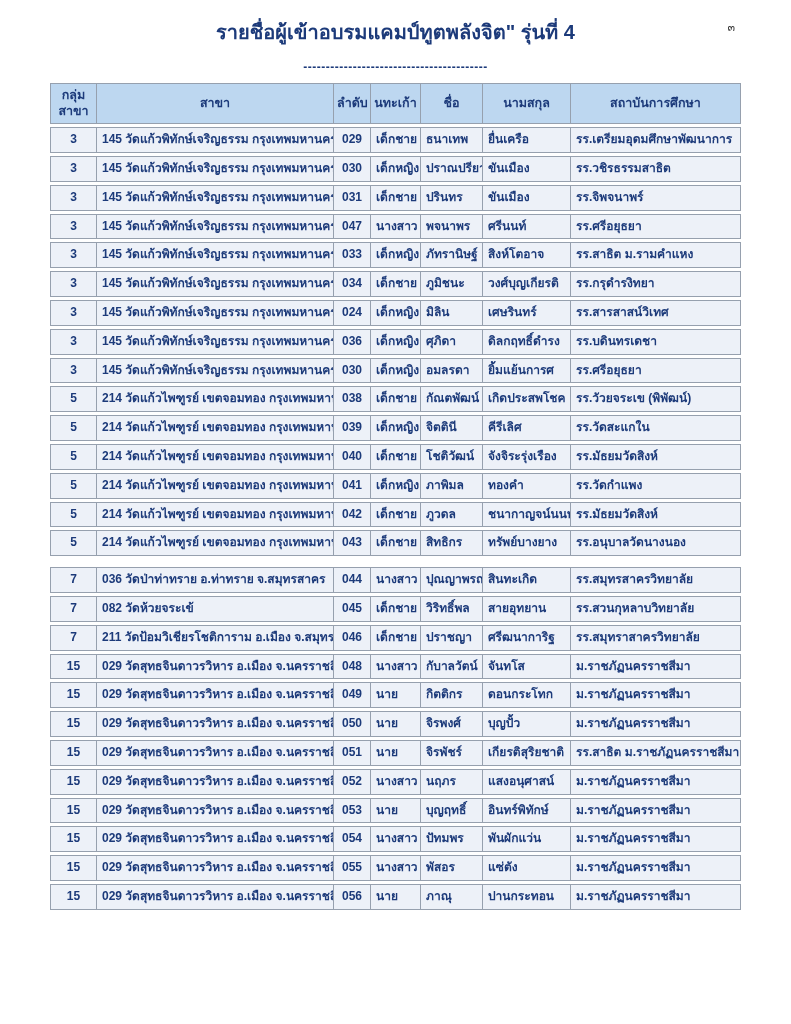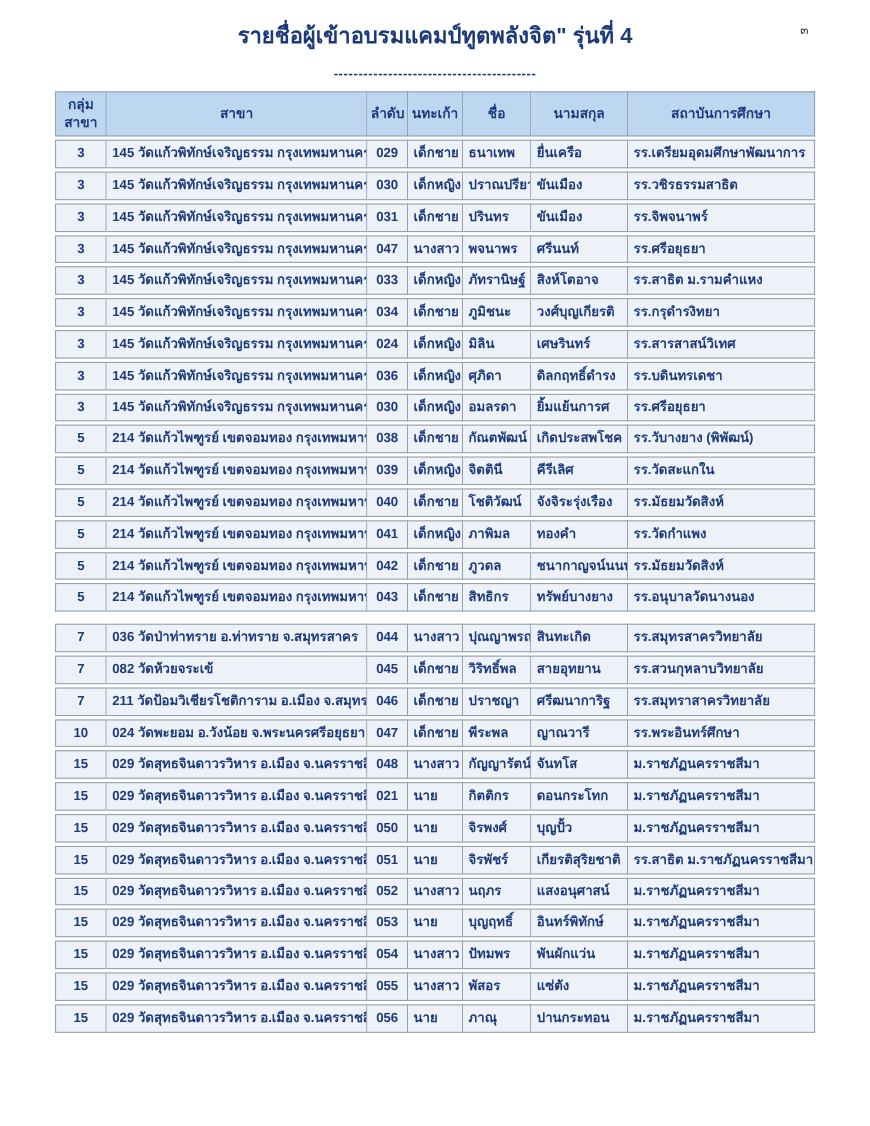--- a/index.html
+++ b/index.html
@@ -188,21 +188,21 @@
             <td class="c-left">ยิ้มแย้นการศ</td>
             <td class="c-left">รร.ศรีอยุธยา</td>
           </tr>
           <tr>
             <td class="c-center">5</td>
             <td class="c-left">214 วัดแก้วไพฑูรย์ เขตจอมทอง กรุงเทพมหานคร</td>
             <td class="c-center">038</td>
             <td class="c-left">เด็กชาย</td>
             <td class="c-left">กัณตพัฒน์</td>
             <td class="c-left">เกิดประสพโชค</td>
-            <td class="c-left">รร.วับางยาง (พิพัฒน์)</td>
+            <td class="c-left">รร.วัวยจระเข (พิพัฒน์)</td>
           </tr>
           <tr>
             <td class="c-center">5</td>
             <td class="c-left">214 วัดแก้วไพฑูรย์ เขตจอมทอง กรุงเทพมหานคร</td>
             <td class="c-center">039</td>
             <td class="c-left">เด็กหญิง</td>
             <td class="c-left">จิตตินี</td>
             <td class="c-left">คีรีเลิศ</td>
             <td class="c-left">รร.วัดสะแกใน</td>
           </tr>
@@ -277,41 +277,32 @@
           <tr>
             <td class="c-center">7</td>
             <td class="c-left">211 วัดป้อมวิเชียรโชติการาม อ.เมือง จ.สมุทรสาคร</td>
             <td class="c-center">046</td>
             <td class="c-left">เด็กชาย</td>
             <td class="c-left">ปราชญา</td>
             <td class="c-left">ศรีฒนาการิฐ</td>
             <td class="c-left">รร.สมุทราสาครวิทยาลัย</td>
           </tr>
           <tr>
-            <td class="c-center">10</td>
-            <td class="c-left">024 วัดพะยอม อ.วังน้อย จ.พระนครศรีอยุธยา</td>
-            <td class="c-center">047</td>
-            <td class="c-left">เด็กชาย</td>
-            <td class="c-left">พีระพล</td>
-            <td class="c-left">ญาณวารี</td>
-            <td class="c-left">รร.พระอินทร์ศึกษา</td>
-          </tr>
-          <tr>
             <td class="c-center">15</td>
             <td class="c-left">029 วัดสุทธจินดาวรวิหาร อ.เมือง จ.นครราชสีมา</td>
             <td class="c-center">048</td>
             <td class="c-left">นางสาว</td>
-            <td class="c-left">กัญญารัตน์</td>
+            <td class="c-left">กับาลวัตน์</td>
             <td class="c-left">จันทโส</td>
             <td class="c-left">ม.ราชภัฏนครราชสีมา</td>
           </tr>
           <tr>
             <td class="c-center">15</td>
             <td class="c-left">029 วัดสุทธจินดาวรวิหาร อ.เมือง จ.นครราชสีมา</td>
-            <td class="c-center">021</td>
+            <td class="c-center">049</td>
             <td class="c-left">นาย</td>
             <td class="c-left">กิตติกร</td>
             <td class="c-left">ดอนกระโทก</td>
             <td class="c-left">ม.ราชภัฏนครราชสีมา</td>
           </tr>
           <tr>
             <td class="c-center">15</td>
             <td class="c-left">029 วัดสุทธจินดาวรวิหาร อ.เมือง จ.นครราชสีมา</td>
             <td class="c-center">050</td>
             <td class="c-left">นาย</td>

